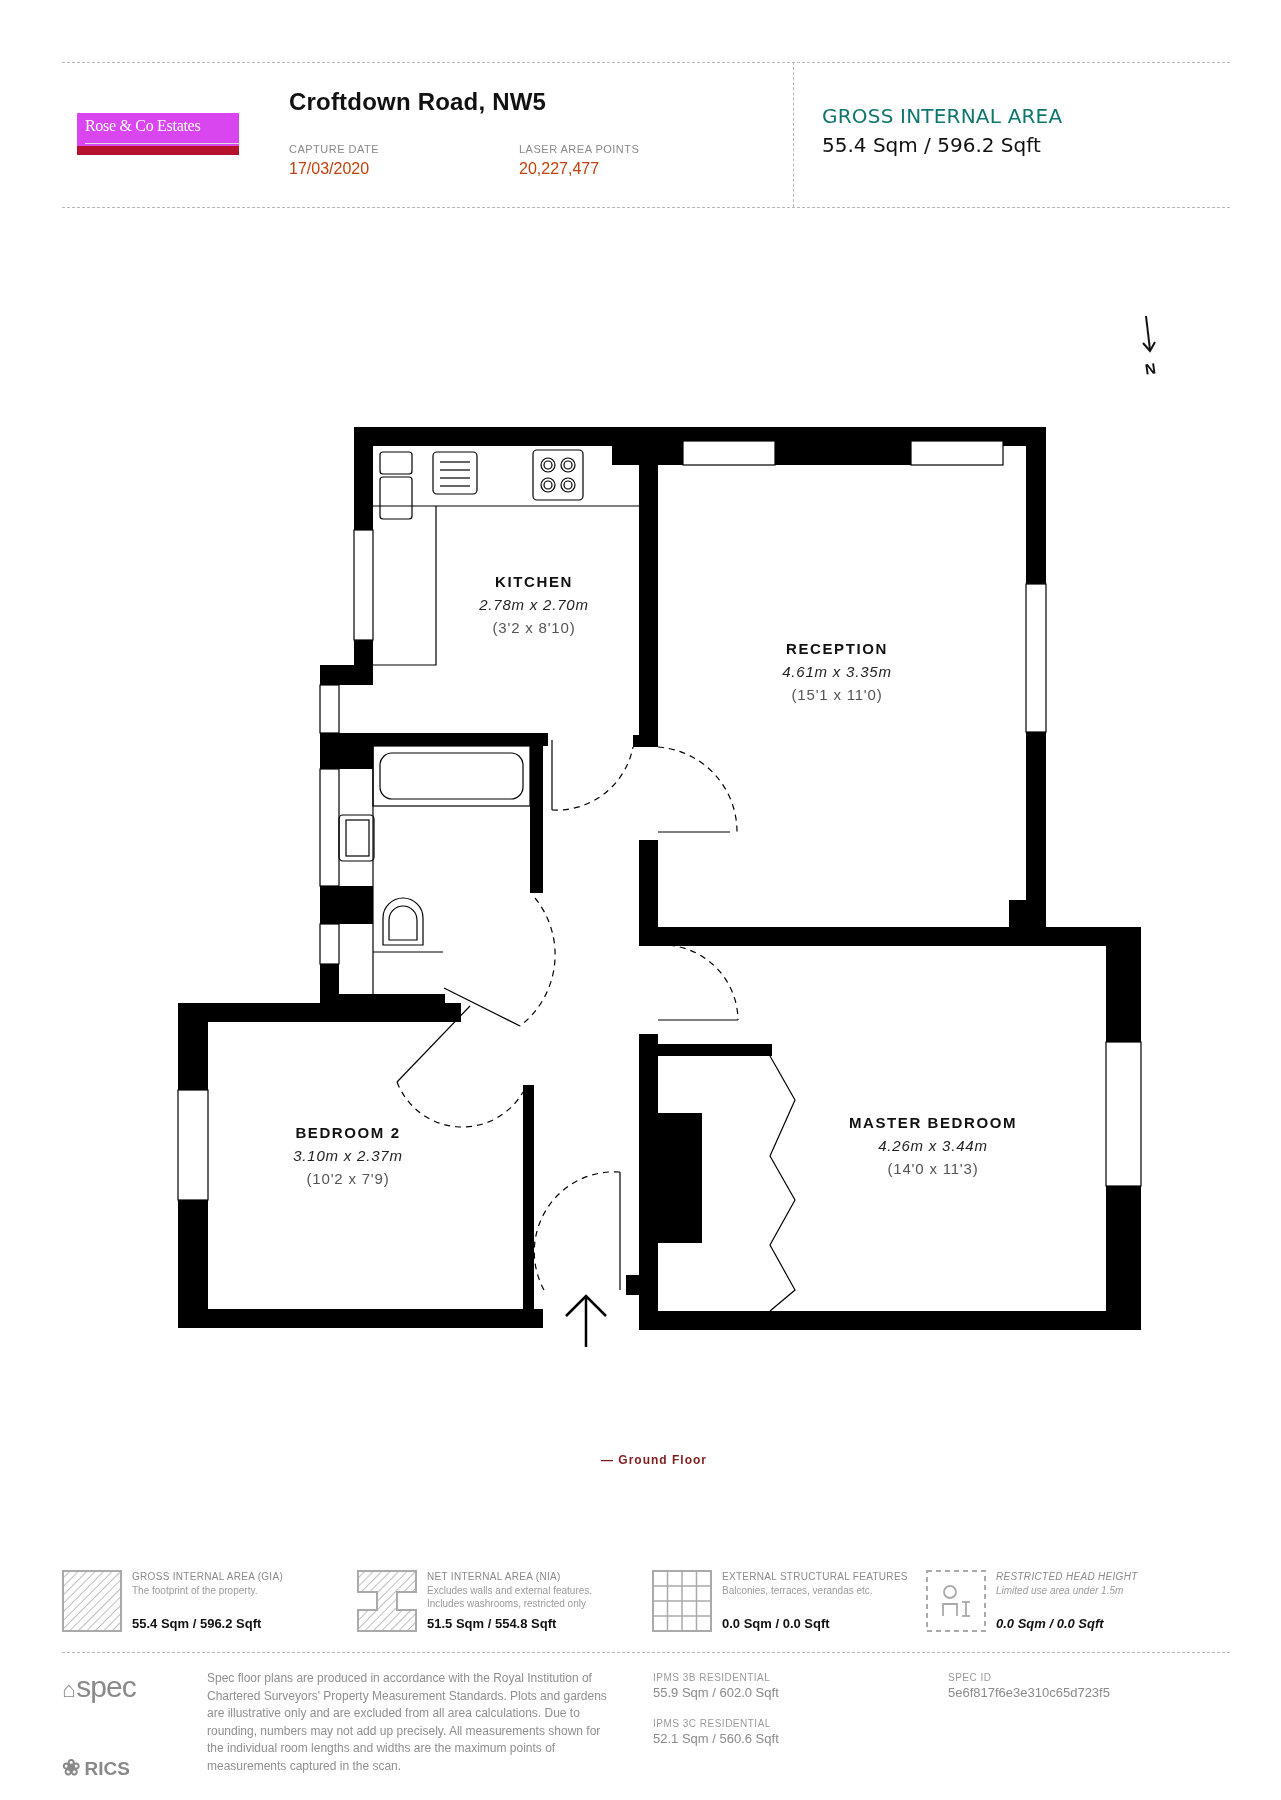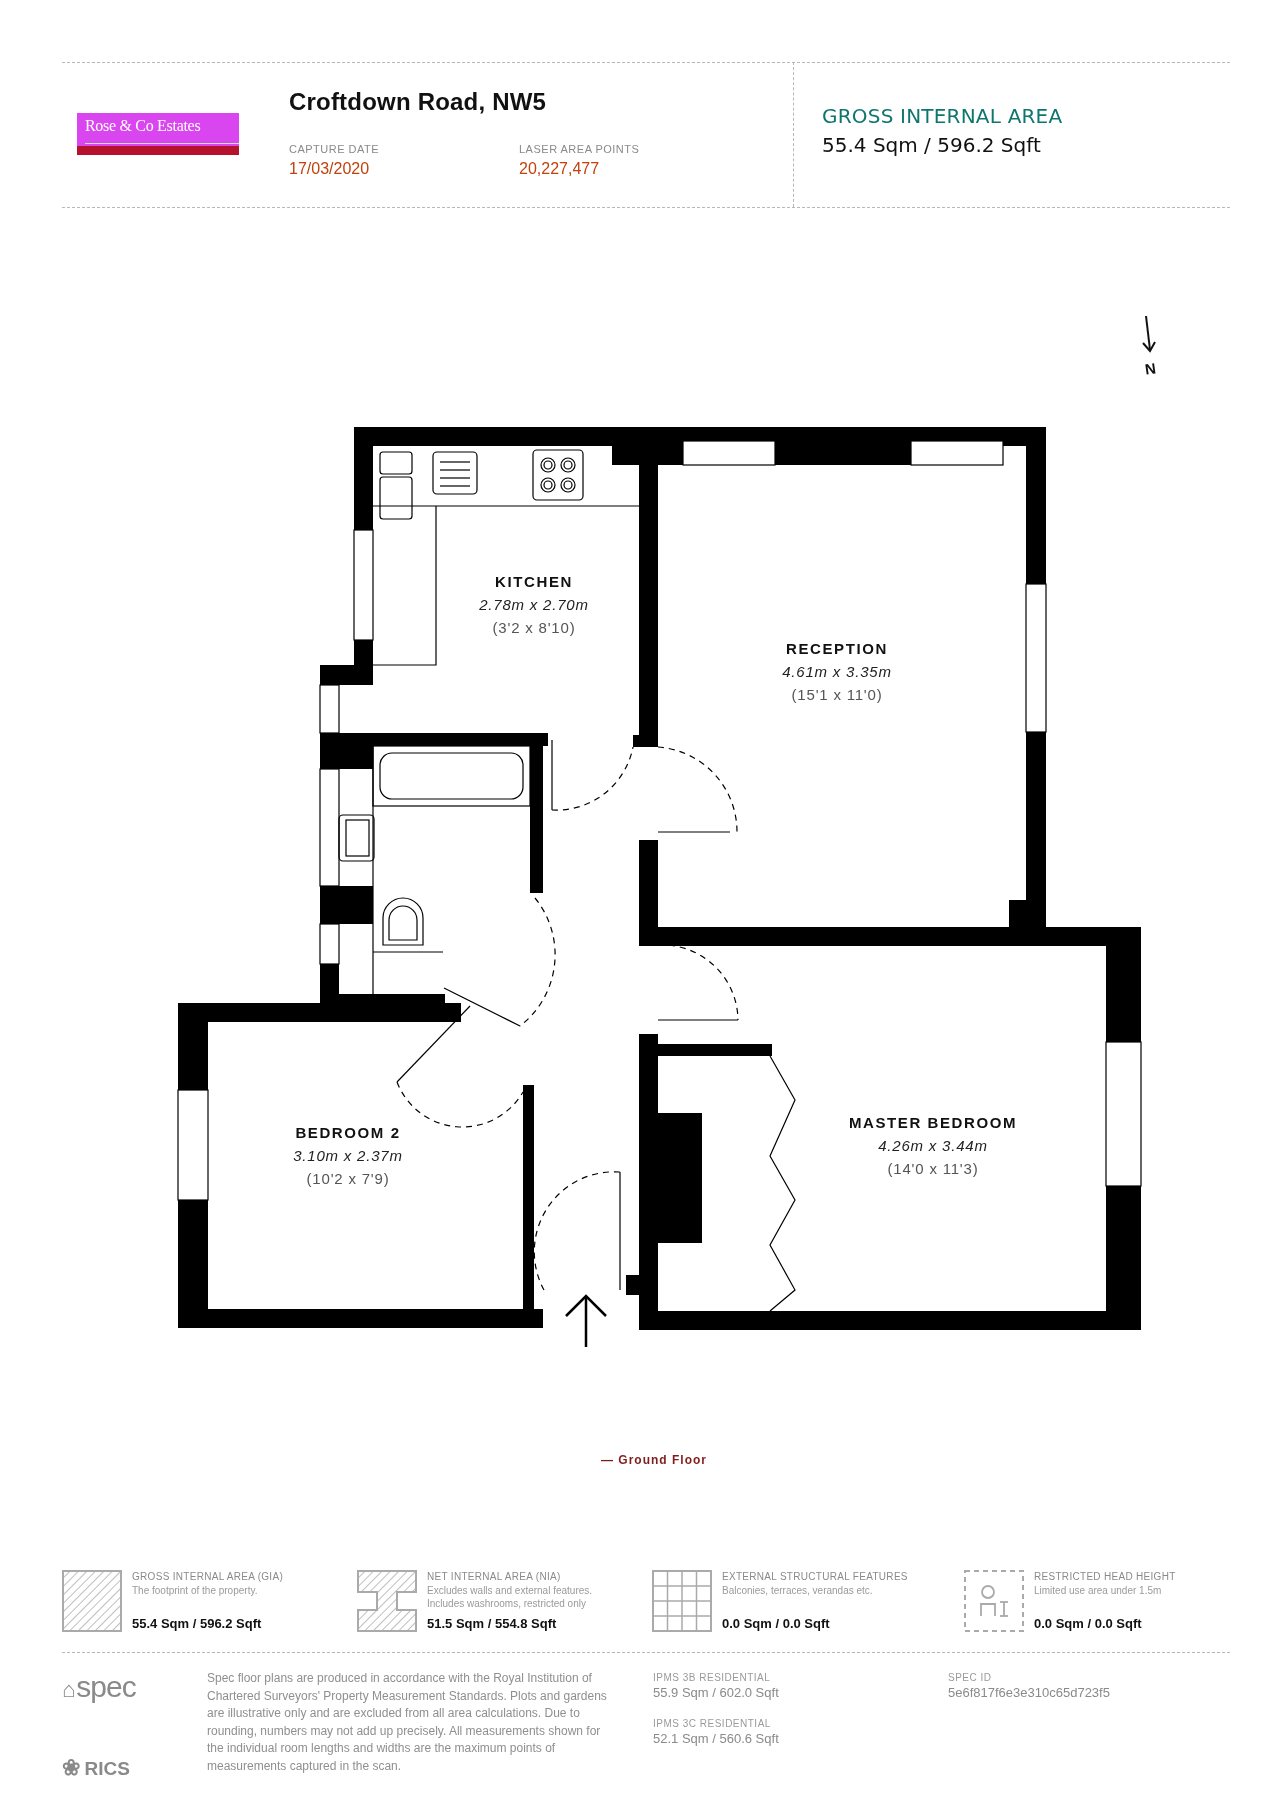--- a/index.html
+++ b/index.html
@@ -237,21 +237,21 @@
     <line x1="30" y1="1" x2="30" y2="61" stroke="#aaa" stroke-width="1.5"></line>
     <line x1="44.5" y1="1" x2="44.5" y2="61" stroke="#aaa" stroke-width="1.5"></line>
     <line x1="1" y1="16" x2="59" y2="16" stroke="#aaa" stroke-width="1.5"></line>
     <line x1="1" y1="31" x2="59" y2="31" stroke="#aaa" stroke-width="1.5"></line>
     <line x1="1" y1="46" x2="59" y2="46" stroke="#aaa" stroke-width="1.5"></line>
   </svg>
   <div class="legend-title">EXTERNAL STRUCTURAL FEATURES</div>
   <div class="legend-desc">Balconies, terraces, verandas etc.</div>
   <div class="legend-value">0.0 Sqm / 0.0 Sqft</div>
 </div>
-<div class="legend-item" style="left:964px;">
+<div class="legend-item" style="left:926px;font-style:italic;">
   <svg class="legend-icon" viewBox="0 0 60 62">
     <rect x="1" y="1" width="58" height="60" fill="none" stroke="#aaa" stroke-width="2" stroke-dasharray="5,4"></rect>
     <circle cx="24" cy="22" r="6" fill="none" stroke="#aaa" stroke-width="1.8"></circle>
     <path d="M17,46 L17,34 L31,34 L31,46" fill="none" stroke="#aaa" stroke-width="1.8"></path>
     <line x1="40" y1="32" x2="40" y2="46" stroke="#aaa" stroke-width="1.8"></line>
     <line x1="36" y1="32" x2="44" y2="32" stroke="#aaa" stroke-width="1.8"></line>
     <line x1="36" y1="46" x2="44" y2="46" stroke="#aaa" stroke-width="1.8"></line>
   </svg>
   <div class="legend-title">RESTRICTED HEAD HEIGHT</div>
   <div class="legend-desc">Limited use area under 1.5m</div>

